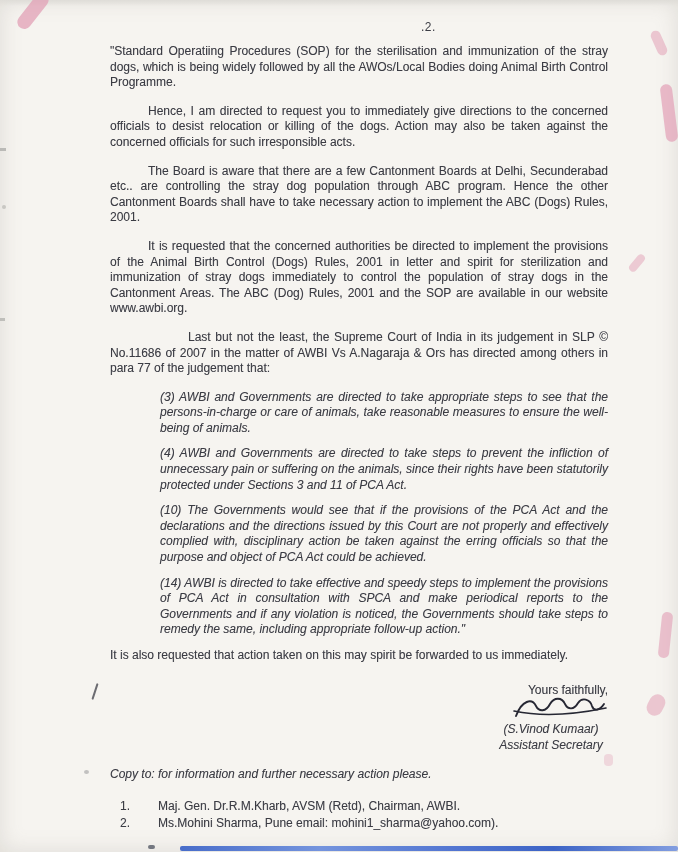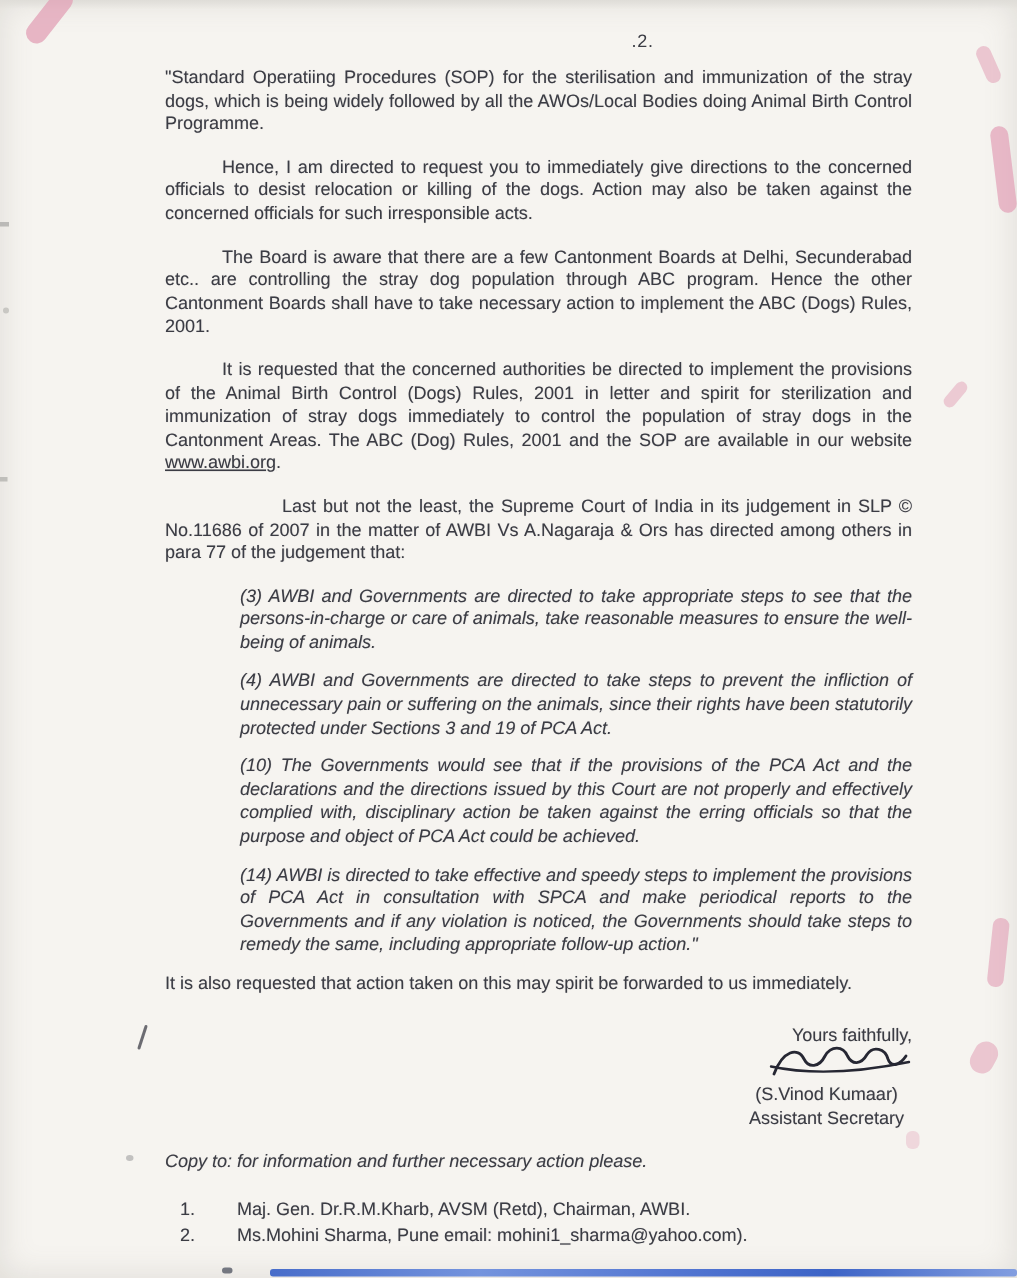--- a/index.html
+++ b/index.html
@@ -30,26 +30,26 @@
   }
 
   .para { text-align:justify; margin-bottom:13px; }
   .indent    { text-indent:38px; }
   .bigindent { text-indent:78px; }
   .quote {
     font-style:italic; margin-left:50px; margin-bottom:10px;
     text-align:justify;
   }
   .closing-line { text-align:left; margin-bottom:6px; }
-  .link { text-decoration:underline; cursor:pointer; }
+  .link { cursor:pointer; }
 
   .sigblock { width:170px; margin-left:auto; text-align:right; margin-top:18px; }
   .sigblock .line { line-height:16px; }
   .sig-svg { display:block; margin-left:auto; margin-top:-4px; margin-bottom:-3px; width:96px; height:30px; }
-  .sigblock .cname, .sigblock .ctitle { text-align:center; padding-left:56px; }
+  .sigblock .cname, .sigblock .ctitle { text-align:center; padding-left:56px;font-style:italic; }
 
   .copy-head { margin-top:14px; margin-bottom:16px;font-style:italic; }
   .copy-item { display:flex; padding-left:10px; line-height:16px; margin-bottom:1px; }
   .copy-item .num { width:38px; flex:none; }
 
   
   .art { position:absolute; pointer-events:none; }
   .pink { background:#e2a0b6; }
   .a-tl      { left:26px;  top:-10px; width:14px; height:42px; transform:rotate(38deg); opacity:.75; border-radius:7px; }
   .a-rt1     { left:654px; top:30px;  width:10px; height:26px; transform:rotate(-24deg); opacity:.55; border-radius:5px; }
@@ -97,21 +97,21 @@
 
     <p class="para indent">Hence, I am directed to request you to immediately give directions to the concerned officials to desist relocation or killing of the dogs. Action may also be taken against the concerned officials for such irresponsible acts.</p>
 
     <p class="para indent">The Board is aware that there are a few Cantonment Boards at Delhi, Secunderabad etc.. are controlling the stray dog population through ABC program. Hence the other Cantonment Boards shall have to take necessary action to implement the ABC (Dogs) Rules, 2001.</p>
 
     <p class="para indent"><span>It is requested that the concerned authorities be directed to implement the provisions of the Animal Birth Control (Dogs) Rules, 2001 in letter and spirit for sterilization and immunization of stray dogs immediately to control the population of stray dogs in the Cantonment Areas. The ABC (Dog) Rules, 2001 and the SOP are available in our website </span><span class="link">www.awbi.org</span><span>.</span></p>
 
     <p class="para bigindent">Last but not the least, the Supreme Court of India in its judgement in SLP © No.11686 of 2007 in the matter of AWBI Vs A.Nagaraja &amp; Ors has directed among others in para 77 of the judgement that:</p>
 
     <p class="quote">(3) AWBI and Governments are directed to take appropriate steps to see that the persons-in-charge or care of animals, take reasonable measures to ensure the well-being of animals.</p>
-    <p class="quote">(4) AWBI and Governments are directed to take steps to prevent the infliction of unnecessary pain or suffering on the animals, since their rights have been statutorily protected under Sections 3 and 19 of PCA Act.</p>
+    <p class="quote">(4) AWBI and Governments are directed to take steps to prevent the infliction of unnecessary pain or suffering on the animals, since their rights have been statutorily protected under Sections 3 and 11 of PCA Act.</p>
     <p class="quote">(10) The Governments would see that if the provisions of the PCA Act and the declarations and the directions issued by this Court are not properly and effectively complied with, disciplinary action be taken against the erring officials so that the purpose and object of PCA Act could be achieved.</p>
     <p class="quote">(14) AWBI is directed to take effective and speedy steps to implement the provisions of PCA Act in consultation with SPCA and make periodical reports to the Governments and if any violation is noticed, the Governments should take steps to remedy the same, including appropriate follow-up action."</p>
 
     <p class="para closing-line">It is also requested that action taken on this may spirit be forwarded to us immediately.</p>
 
     <div class="sigblock">
       <div class="line">Yours faithfully,</div>
       <svg class="sig-svg" viewBox="0 0 96 30">
         <path d="M4 22 C 10 6, 20 4, 24 12 C 27 18, 34 18, 38 10 C 42 3, 50 3, 53 10 C 56 16, 62 16, 66 9 C 70 3, 78 5, 80 12 C 82 18, 88 16, 92 10" fill="none" stroke="#262733" stroke-width="1.9" stroke-linecap="round"></path>
         <path d="M2 17 C 30 23, 60 21, 94 14" fill="none" stroke="#262733" stroke-width="1.6" stroke-linecap="round"></path>

